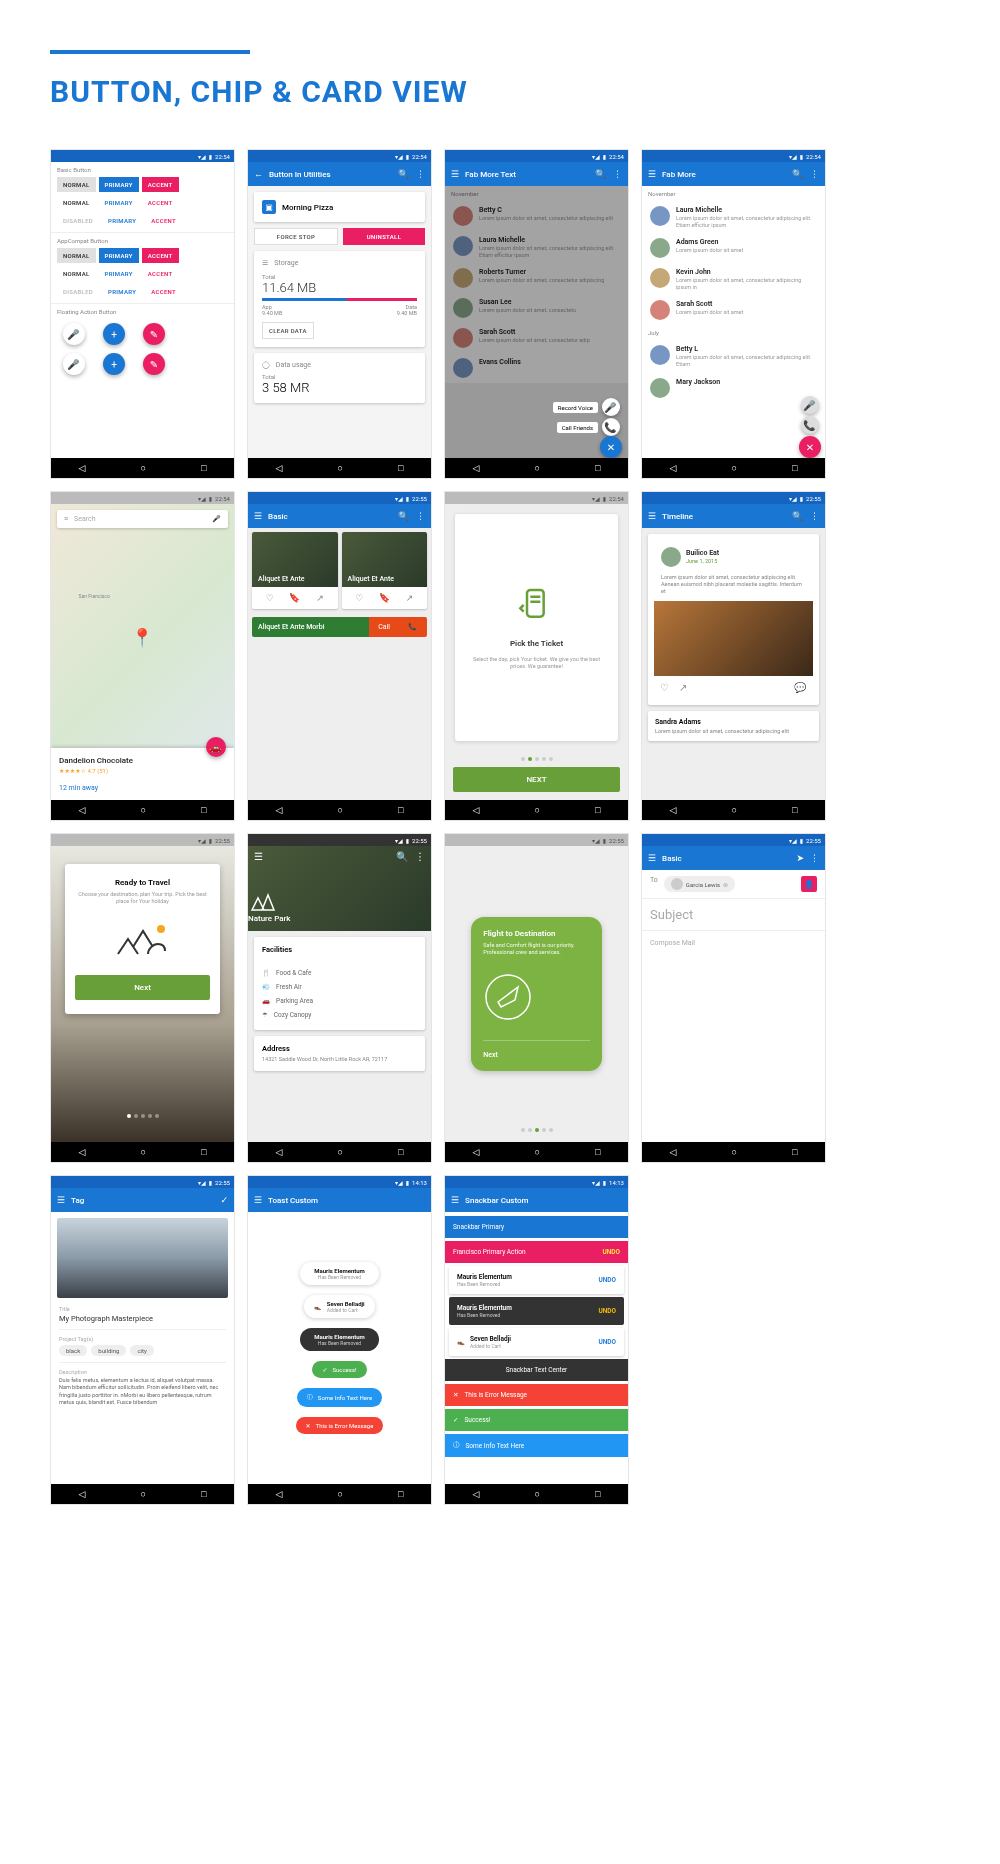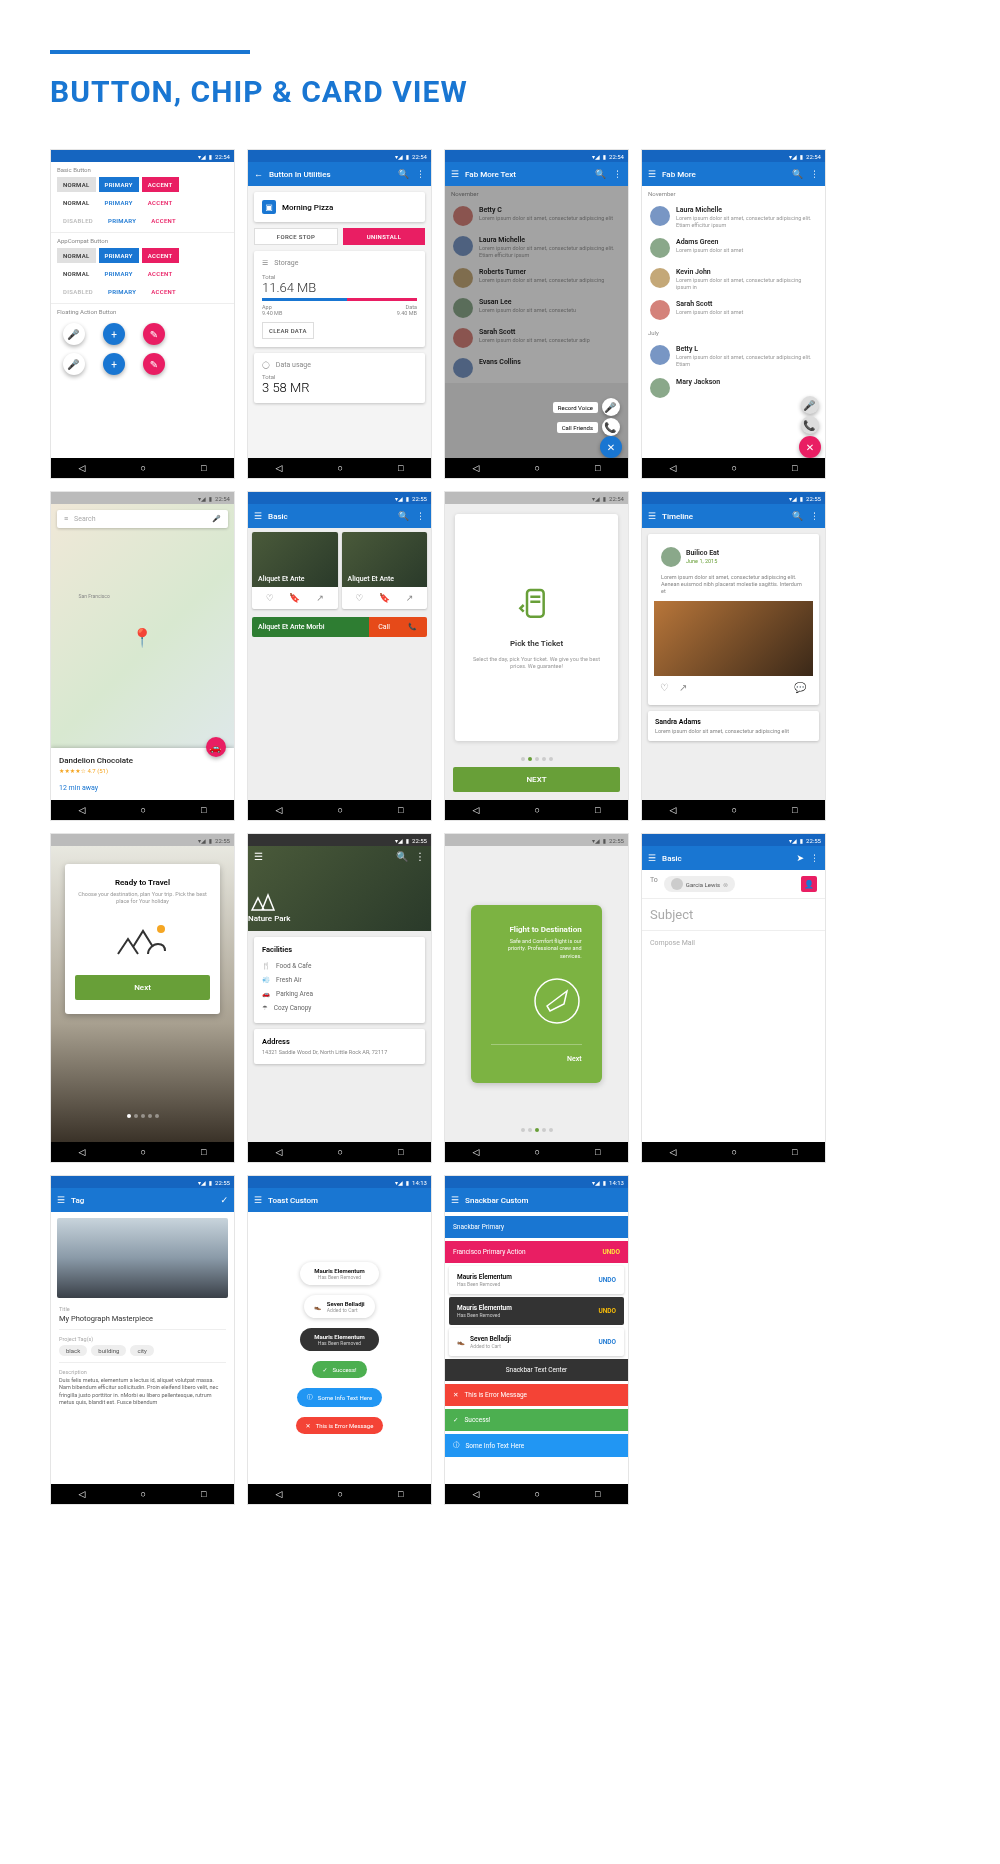--- a/index.html
+++ b/index.html
@@ -528,21 +528,21 @@
             <span style="margin-left:6px">⋮</span>
           </div>
    <div style="position:absolute;bottom:8px;left:0;right:0;text-align:left;color:#fff">
     <div><svg width="30" height="22" viewBox="0 0 30 22" fill="none" stroke="#fff" stroke-width="1.5">
                 <path d="M4 20 L10 8 L16 20 Z M14 20 L20 5 L26 20 Z"></path>
               </svg></div>
     <div style="font-size:8px;font-weight:500">Nature Park</div>
    </div>
   </div>
   <div class="card" style="padding:8px">
-   <div style="font-size:7.5px;font-weight:600;margin-bottom:5px">Facilities</div>
+   <div style="font-size:7.5px;font-weight:600;margin-bottom:12px">Facilities</div>
    <div style="display:flex;align-items:center;gap:6px;padding:3px 0;font-size:6.5px;color:#666">
             <span>🍴</span>
             <span>Food &amp; Cafe</span>
           </div>
    <div style="display:flex;align-items:center;gap:6px;padding:3px 0;font-size:6.5px;color:#666">
             <span>💨</span>
             <span>Fresh Air</span>
           </div>
    <div style="display:flex;align-items:center;gap:6px;padding:3px 0;font-size:6.5px;color:#666">
             <span>🚗</span>
@@ -565,21 +565,21 @@
       </div>
 </div>
 
 <div class="phone">
  <div class="statusbar light">
         <span>▾◢</span>
         <span>▮</span>
         <span>22:55</span>
       </div>
  <div class="body" style="background:#eee;display:flex;align-items:center;justify-content:center;padding:12px">
-  <div style="background:#7cb342;border-radius:6px;color:#fff;width:82%;padding:20px;text-align:right;box-shadow:0 2px 6px rgba(0,0,0,.2)">
+  <div style="background:#7cb342;border-radius:13px;color:#fff;width:82%;padding:12px;text-align:left;box-shadow:0 2px 6px rgba(0,0,0,.2)">
    <div style="font-size:8px;font-weight:600">Flight to Destination</div>
    <div style="font-size:5.5px;opacity:.9;margin-top:4px;line-height:1.3">Safe and Comfort flight is our priority. Professional crew and services.</div>
    <div style="margin:16px 0">
     <svg width="50" height="50" viewBox="0 0 50 50" fill="none" stroke="#fff" stroke-width="1.5">
               <circle cx="25" cy="25" r="22"></circle>
               <path d="M15 30 L35 15 L32 28 L18 35 Z"></path>
             </svg>
    </div>
    <div style="height:1px;background:rgba(255,255,255,.3);margin:6px 0"></div>
    <div style="font-size:7px;font-weight:500;padding-top:4px">Next</div>

